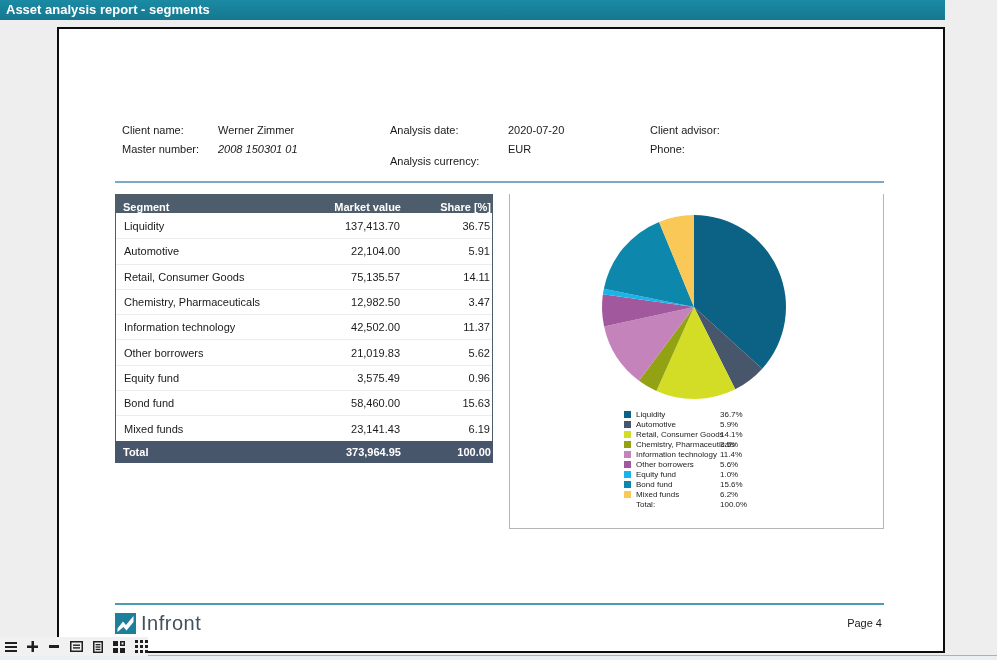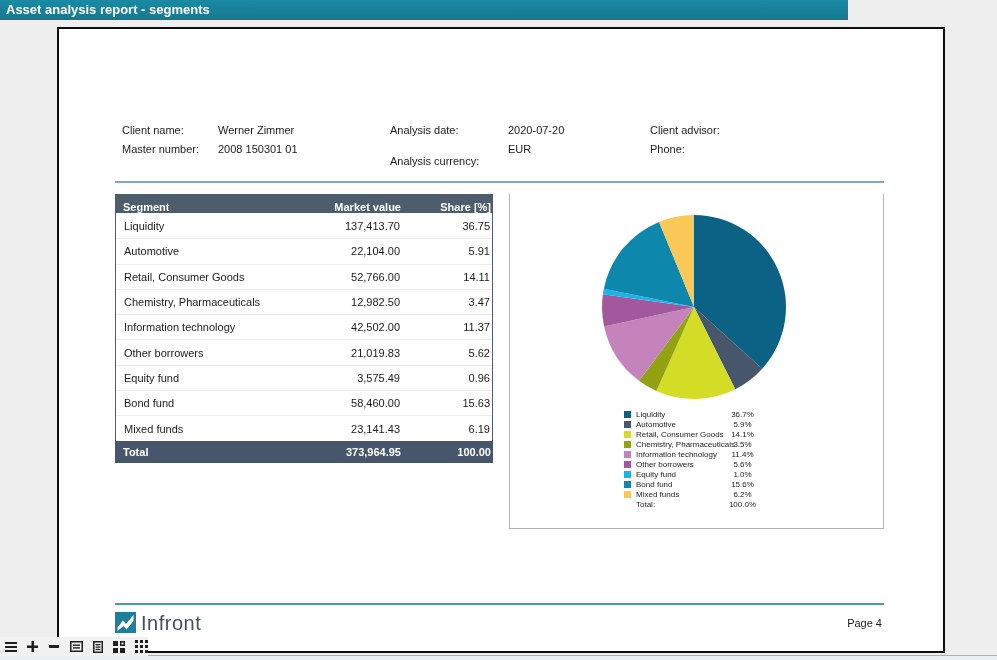--- a/index.html
+++ b/index.html
@@ -6,21 +6,21 @@
   html,body { width:997px; height:660px; }
   body {
     font-family:"Liberation Sans", sans-serif;
     background:#eeeeee;
     position:relative;
     overflow:hidden;
     color:#1a1a1a;
   }
   
   .titlebar {
-    position:absolute; left:0; top:0; width:848px; height:20px;
+    position:absolute; left:0; top:0; width:945px; height:20px;
     background:linear-gradient(#1b8aa4,#15788f);
     color:#ffffff; font-size:13px; font-weight:bold;
     line-height:20px; padding-left:6px;
   }
   .bottomstrip {
     position:absolute; left:0; bottom:0; width:997px; height:5px;
     background:#e9eff2; border-top:1px solid #9cb6c4;
   }
   
   .page {
@@ -58,24 +58,24 @@
   }
   .chart-body {
     position:relative; height:335px; background:#ffffff;
     border:1px solid #b5b5b5; border-top:none;
   }
   .pie-svg { position:absolute; left:83px; top:12px; width:202px; height:202px; }
   .legend { position:absolute; left:114px; top:215px; font-size:8px; color:#222; }
   .legend-row { display:flex; align-items:center; height:10px; }
   .legend-swatch { width:7px; height:7px; margin-right:5px; flex:0 0 auto; }
   .legend-label { width:84px; white-space:nowrap; }
-  .legend-pct { width:45px; text-align:center; }
+  .legend-pct { width:45px; text-align:left; }
   
   .footer-divider { position:absolute; left:56px; top:574px; width:769px; height:2px; background:#4a9cb2; }
-  .logo { position:absolute; left:56px; top:583px; display:flex; }
+  .logo { position:absolute; left:56px; top:583px; display:flex; align-items:center; }
   .logo-mark { width:21px; height:21px; display:block; }
   .logo-text { font-size:20px; color:#42505b; margin-left:5px; letter-spacing:0.5px; }
   .page-number { position:absolute; right:61px; top:588px; font-size:11px; }
   
   .toolbar {
     position:absolute; left:0; top:637px; width:148px; height:19px;
     background:#f1f1f1; display:flex; align-items:center; gap:8px; padding-left:4px;
     z-index:5;
   }
   .tb-icon { width:14px; height:14px; display:flex; align-items:center; justify-content:center; cursor:pointer; }
@@ -90,21 +90,21 @@
 
 
   <span class="info-label" style="left:63px;  top:95px;">Client name:</span>
   <span class="info-value" style="left:159px; top:95px;">Werner Zimmer</span>
   <span class="info-label" style="left:331px; top:95px;">Analysis date:</span>
   <span class="info-value" style="left:449px; top:95px;">2020-07-20</span>
   <span class="info-label" style="left:591px; top:95px;">Client advisor:</span>
   <span class="info-value" style="left:700px; top:95px;"></span>
 
   <span class="info-label" style="left:63px;  top:114px;">Master number:</span>
-  <span class="info-value" style="left:159px; top:114px;">2008 150301 01</span>
+  <span class="info-value" style="left:159px; top:114px;font-style:italic;">2008 150301 01</span>
   <span class="info-label" style="left:331px; top:126px;">Analysis currency:</span>
   <span class="info-value" style="left:449px; top:114px;">EUR</span>
   <span class="info-label" style="left:591px; top:114px;">Phone:</span>
   <span class="info-value" style="left:700px; top:114px;"></span>
 
   <div class="divider"></div>
 
   <div class="seg-table">
     <div class="seg-row seg-head">
       <span>Segment</span>
@@ -117,21 +117,21 @@
           <span>137,413.70</span>
           <span>36.75</span>
         </div>
         <div class="seg-row">
           <span>Automotive</span>
           <span>22,104.00</span>
           <span>5.91</span>
         </div>
         <div class="seg-row">
           <span>Retail, Consumer Goods</span>
-          <span>52,766.00</span>
+          <span>75,135.57</span>
           <span>14.11</span>
         </div>
         <div class="seg-row">
           <span>Chemistry, Pharmaceuticals</span>
           <span>12,982.50</span>
           <span>3.47</span>
         </div>
         <div class="seg-row">
           <span>Information technology</span>
           <span>42,502.00</span>

